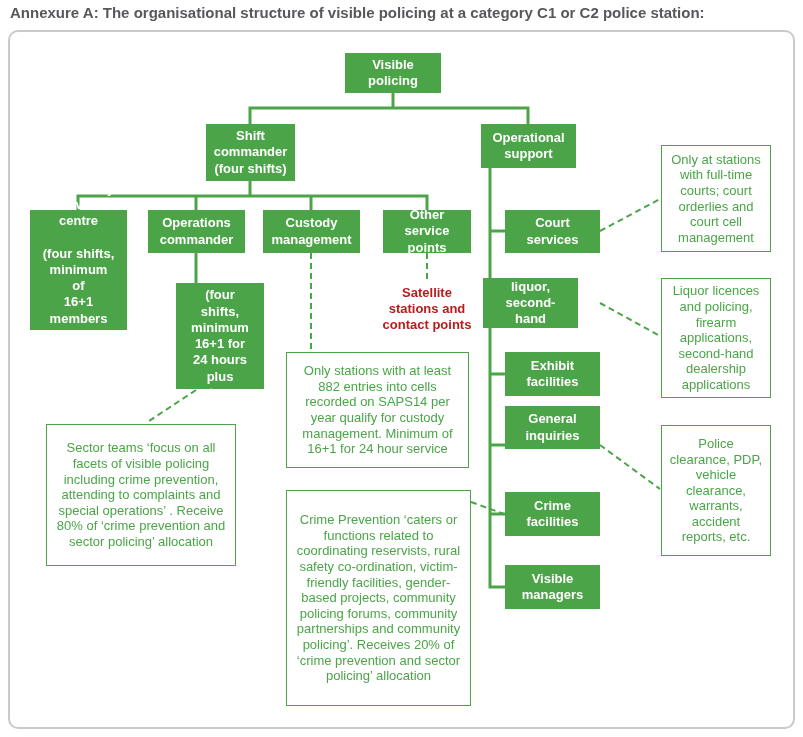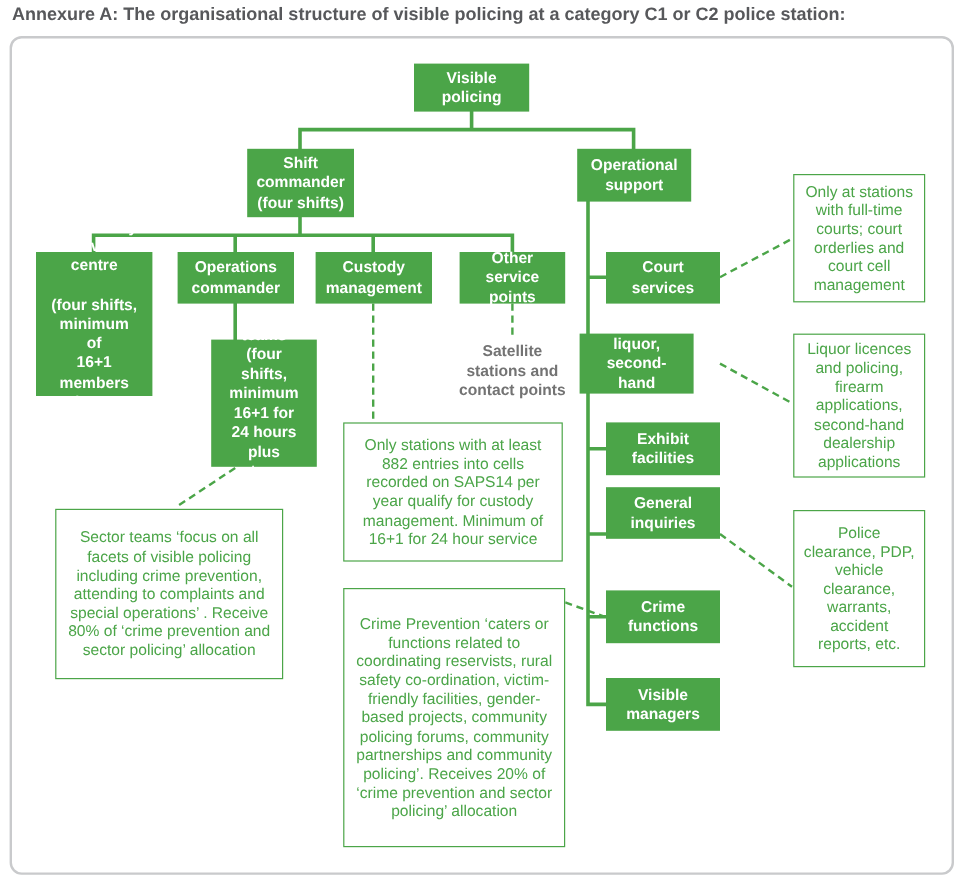--- a/index.html
+++ b/index.html
@@ -23,21 +23,21 @@
     display:flex; align-items:center; justify-content:center;
     text-align:center; white-space:pre-line; padding:2px 21px;
   }
   .note {
     position:absolute; background:#ffffff; border:1.5px solid #4ba548;
     color:#4ba548; font-size:13px; line-height:1.2;
     display:flex; align-items:center; justify-content:center;
     text-align:center; padding:5px 6px;
   }
   .plain {
-    position:absolute; color:#737373; font-size:13px; font-weight:bold; line-height:1.25;
+    position:absolute; color:#b91c1c; font-size:13px; font-weight:bold; line-height:1.25;
     display:flex; align-items:center; justify-content:center;
     text-align:center; white-space:pre-line;
   }
 </style>
 </head>
 <body>
 
 <div class="page-title">Annexure A: The organisational structure of visible policing at a category C1 or C2 police station:</div>
 
 <div class="frame"></div>
@@ -81,21 +81,21 @@
 <div class="gbox" style="left:505px;top:210px;width:95px;height:43px">Court
 services</div>
 <div class="gbox" style="left:483px;top:278px;width:95px;height:50px">Firearms,
 liquor, second-
 hand goods</div>
 <div class="gbox" style="left:505px;top:352px;width:95px;height:44px">Exhibit
 facilities</div>
 <div class="gbox" style="left:505px;top:406px;width:95px;height:43px">General
 inquiries</div>
 <div class="gbox" style="left:505px;top:492px;width:95px;height:44px">Crime
-functions</div>
+facilities</div>
 <div class="gbox" style="left:505px;top:565px;width:95px;height:44px">Visible
 managers</div>
 
 <div class="plain" style="left:380px;top:283px;width:94px;height:52px">Satellite
 stations and
 contact points</div>
 
 <div class="note" style="left:661px;top:145px;width:110px;height:107px">Only at stations with full-time courts; court orderlies and court cell management</div>
 <div class="note" style="left:661px;top:278px;width:110px;height:120px">Liquor licences and policing, firearm applications, second-hand dealership applications</div>
 <div class="note" style="left:661px;top:425px;width:110px;height:131px">Police clearance, PDP, vehicle clearance, warrants, accident reports, etc.</div>

